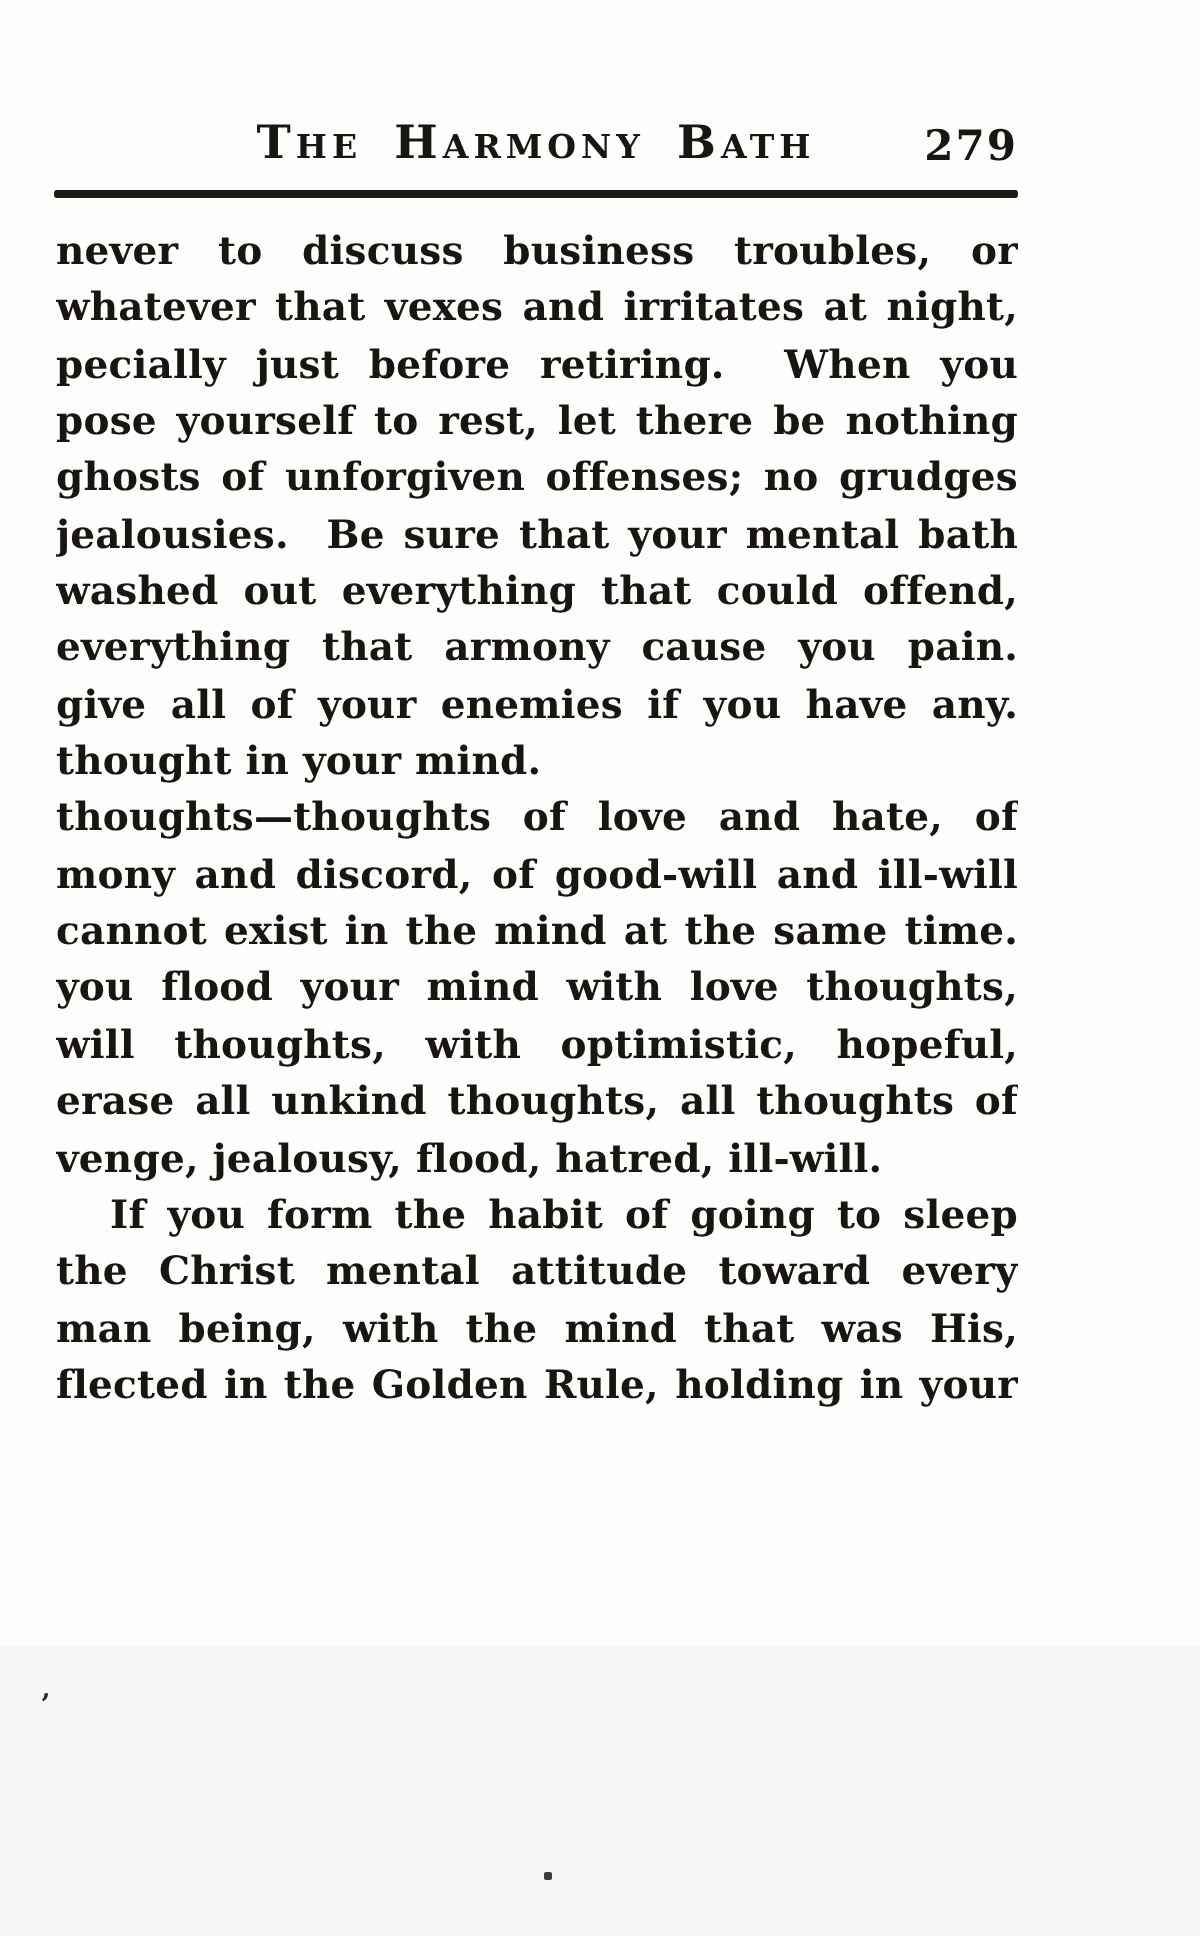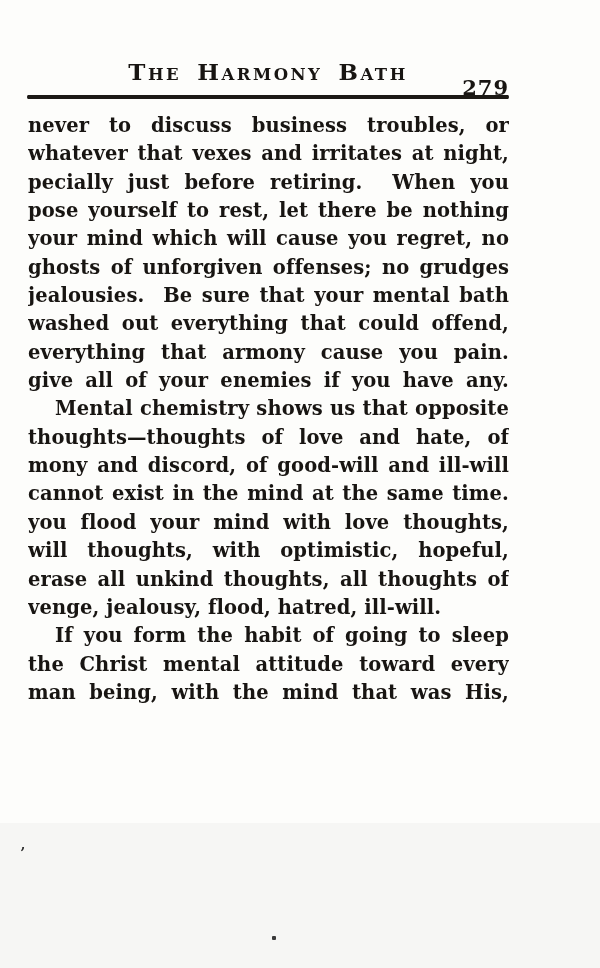--- a/index.html
+++ b/index.html
@@ -26,21 +26,21 @@
   .title-word{display:inline;}
   .title-word + .title-word{margin-left:11px;}
   .lead-cap{
     font-size:23px;font-weight:bold;letter-spacing:2.5px;
   }
   .small-caps{
     font-size:16.5px;font-weight:bold;letter-spacing:2.5px;
     text-transform:uppercase;
   }
   .page-number{
-    position:absolute;right:0;top:16px;
+    position:absolute;right:0;top:1px;
     font-size:21px;font-weight:bold;
     line-height:32px;letter-spacing:1px;
   }
   .header-rule{
     position:absolute;
     left:27px;top:95px;width:482px;height:4px;
     background:#1c1915;
     border-radius:2px/3px;
   }
   
@@ -85,37 +85,37 @@
   </div>
 
   <div class="header-rule"></div>
 
   <div class="text-block">
 
     <div class="ln">never to discuss business troubles, or anything</div>
     <div class="ln">whatever that vexes and irritates at night, es-</div>
     <div class="ln">pecially just before retiring.  When you com-</div>
     <div class="ln">pose yourself to rest, let there be nothing in</div>
-    <div class="ln">your mind which will cause you regret, no</div>
     <div class="ln">ghosts of unforgiven offenses; no grudges or</div>
     <div class="ln">jealousies.  Be sure that your mental bath has</div>
     <div class="ln">washed out everything that could offend,</div>
     <div class="ln">everything that armony cause you pain.  For-</div>
     <div class="ln">give all of your enemies if you have any.  Do</div>
+    <div class="ln end">thought in your mind.</div>
 
-    <div class="ln ind">Mental chemistry shows us that opposite</div>
     <div class="ln">thoughts—thoughts of love and hate, of har-</div>
     <div class="ln">mony and discord, of good-will and ill-will—</div>
     <div class="ln">cannot exist in the mind at the same time.  If</div>
     <div class="ln">you flood your mind with love thoughts, good-</div>
     <div class="ln">will thoughts, with optimistic, hopeful, help-</div>
     <div class="ln">erase all unkind thoughts, all thoughts of re-</div>
     <div class="ln end">venge, jealousy, flood, hatred, ill-will.</div>
 
     <div class="ln ind">If you form the habit of going to sleep with</div>
     <div class="ln">the Christ mental attitude toward every hu-</div>
     <div class="ln">man being, with the mind that was His, with</div>
+    <div class="ln">flected in the Golden Rule, holding in your</div>
   </div>
 
   <div class="artifact-mark">ʼ</div>
   <div class="artifact-dot"></div>
 
 </div>
 
 </body></html>

